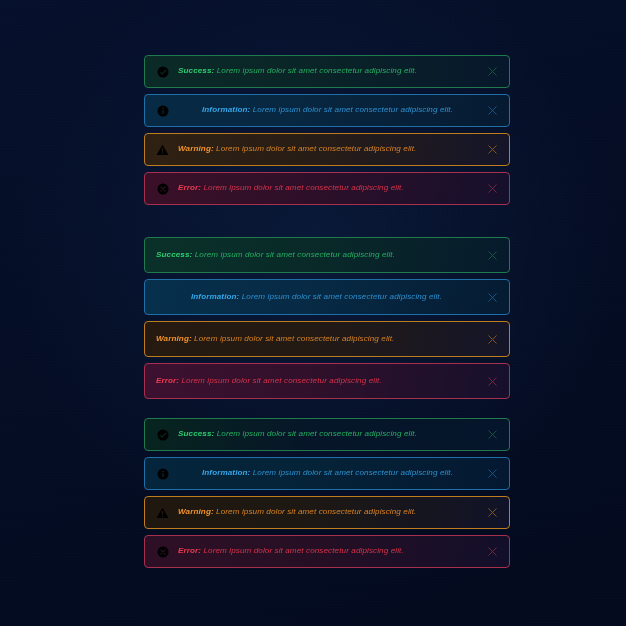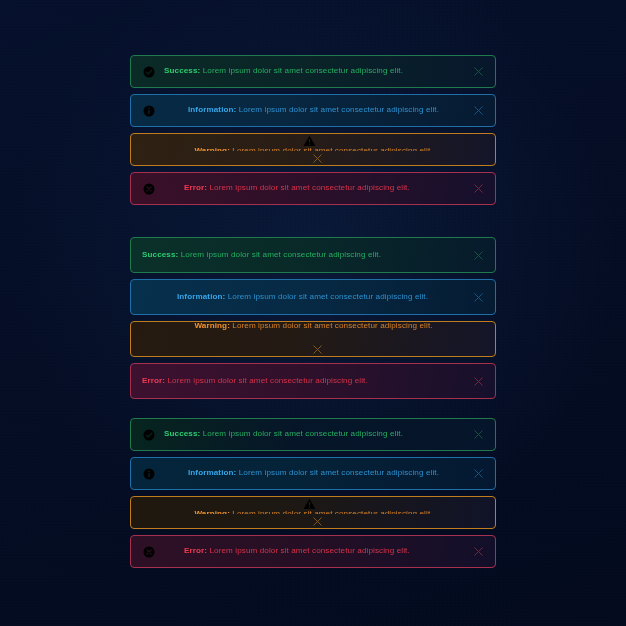--- a/index.html
+++ b/index.html
@@ -34,22 +34,23 @@
   }
 
   #stage {
     position: relative;
     width: 626px;
     height: 626px;
   }
 
   .alert-group {
     position: absolute;
-    left: 130px;
+    left: 144px;
     width: 366px;
+    font-style: italic;
   }
   #group-icons      { top: 55px; }
   #group-plain      { top: 237px; }
   #group-icons-alt  { top: 418px; }
 
   .alert {
     position: relative;
     box-sizing: border-box;
     height: 33px;
     margin-bottom: 6px;
@@ -116,31 +117,29 @@
     background: linear-gradient(100deg, #072a45 0%, #082741 42%, #061a31 100%);
   }
   .v-info .msg { color: #36a6e8; text-align: center; }
   .v-info .msg .body { color: #2f97d8; }
   .v-info .close-btn { color: #1f6a9c; }
 
   
   .v-warning {
     border-color: #bf7d1d;
     background: linear-gradient(100deg, #2f2112 0%, #281d16 45%, #14152a 100%);
-    flex-direction: column;
   }
   .v-warning .msg { color: #f0922b; }
   .v-warning .msg .body { color: #e08726; }
   .v-warning .close-btn { color: #a8701c; }
 
   
   .v-error {
     border-color: #a8304f;
     background: linear-gradient(100deg, #3a1028 0%, #2e0f29 45%, #15102c 100%);
-    gap: 20px;
   }
   .v-error .msg { color: #ef3b52; }
   .v-error .msg .body { color: #e0354c; }
   .v-error .close-btn { color: #963048; }
 
   
   #group-plain .alert { height: 36px; }
   #group-plain .v-success { background: linear-gradient(100deg, #0a3129 0%, #092a28 45%, #061a2c 100%); }
   #group-plain .v-info    { background: linear-gradient(100deg, #06304c 0%, #072a45 45%, #051b32 100%); }
   #group-plain .v-warning { background: linear-gradient(100deg, #261a10 0%, #231a14 45%, #141529 100%); }

